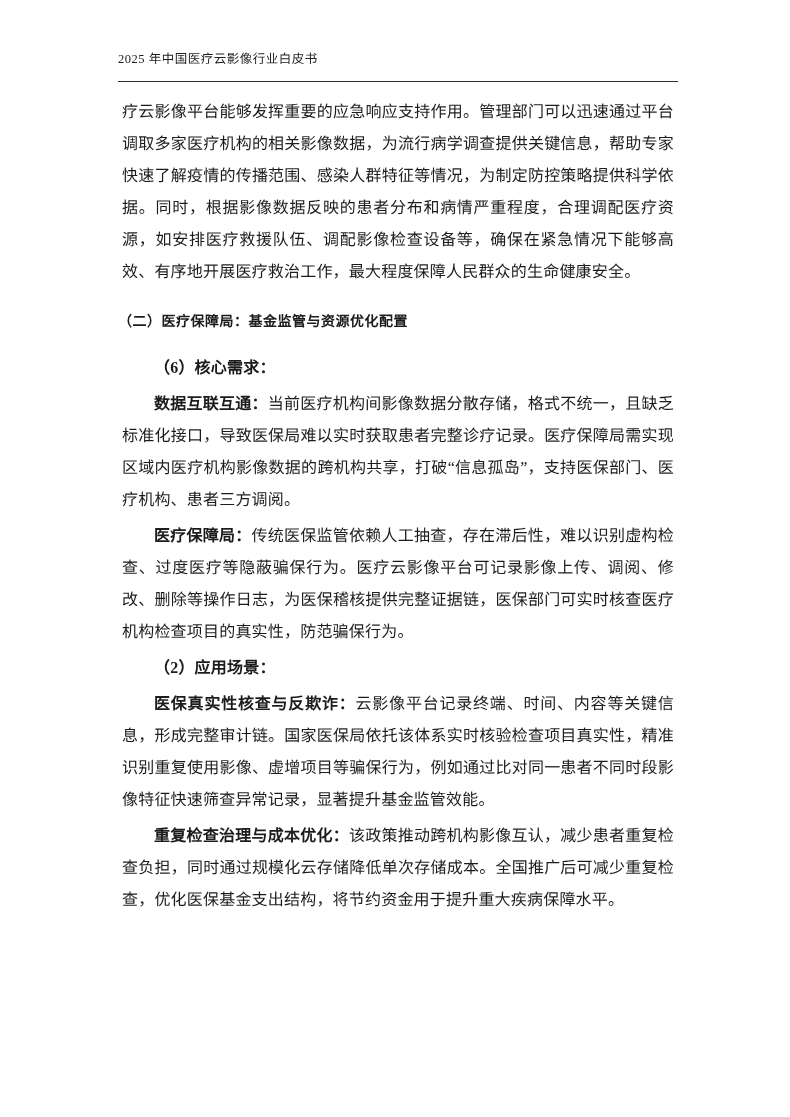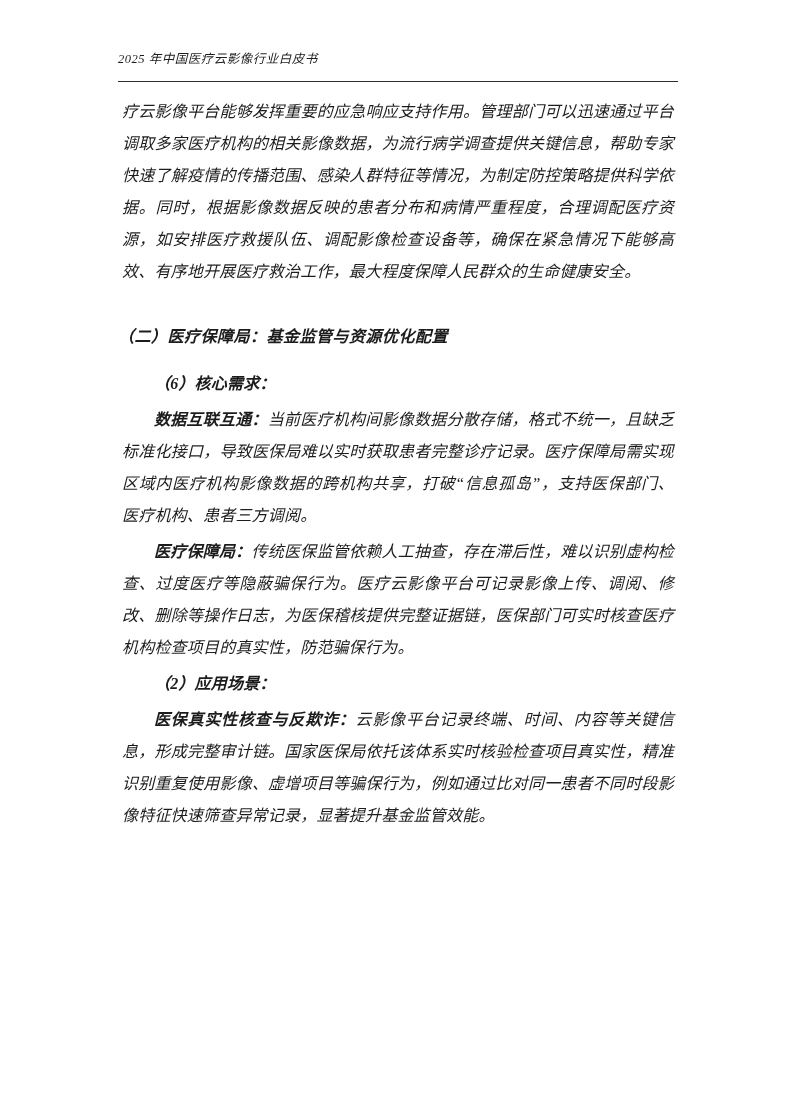--- a/index.html
+++ b/index.html
@@ -8,21 +8,20 @@
     background: #ffffff;
   }
   .page {
     position: relative;
     width: 790px;
     height: 930px;
     background: #ffffff;
     color: #1c1c1c;
     font-family: "Liberation Serif", "DejaVu Serif", serif;
     overflow: hidden;
-    font-style: italic;
   }
   .content {
     padding: 50px 112px 0 118px;
   }
   .doc-header {
     font-size: 12.5px;
     line-height: 18px;
     letter-spacing: 0.5px;
     color: #1c1c1c;
     border-bottom: 1px solid #2e2e2e;
@@ -37,23 +36,23 @@
     line-height: 32px;
     text-align: justify;
     letter-spacing: 0.2px;
   }
   .body-text p.indented {
     text-indent: 2em;
   }
   .section-heading {
     font-family: "Liberation Sans", "DejaVu Sans", sans-serif;
     font-weight: 700;
-    font-size: 16px;
+    font-size: 14px;
     line-height: 30px;
-    margin: 34px 0 16px 0;
+    margin: 18px 0 16px 0;
     letter-spacing: 0.5px;
   }
   .sub-label {
     font-weight: 700;
   }
   .body-text strong {
     font-weight: 700;
   }
   .page-footer {
     position: absolute;
@@ -85,20 +84,21 @@
 
       <p class="indented"><strong>数据互联互通：</strong><span>当前医疗机构间影像数据分散存储，格式不统一，且缺乏标准化接口，导致医保局难以实时获取患者完整诊疗记录。医疗保障局需实现区域内医疗机构影像数据的跨机构共享，打破“信息孤岛”，支持医保部门、医疗机构、患者三方调阅。</span></p>
 
       <p class="indented"><strong>医疗保障局：</strong><span>传统医保监管依赖人工抽查，存在滞后性，难以识别虚构检查、过度医疗等隐蔽骗保行为。医疗云影像平台可记录影像上传、调阅、修改、删除等操作日志，为医保稽核提供完整证据链，医保部门可实时核查医疗机构检查项目的真实性，防范骗保行为。</span></p>
 
 
       <p class="indented sub-label">（2）应用场景：</p>
 
       <p class="indented"><strong>医保真实性核查与反欺诈：</strong><span>云影像平台记录终端、时间、内容等关键信息，形成完整审计链。国家医保局依托该体系实时核验检查项目真实性，精准识别重复使用影像、虚增项目等骗保行为，例如通过比对同一患者不同时段影像特征快速筛查异常记录，显著提升基金监管效能。</span></p>
 
+      <p class="indented"><strong>重复检查治理与成本优化：</strong><span>该政策推动跨机构影像互认，减少患者重复检查负担，同时通过规模化云存储降低单次存储成本。全国推广后可减少重复检查，优化医保基金支出结构，将节约资金用于提升重大疾病保障水平。</span></p>
 
     </div>
   </div>
 
   <div class="page-footer">
     <span>45</span>
   </div>
 </div>
 
 </body></html>

